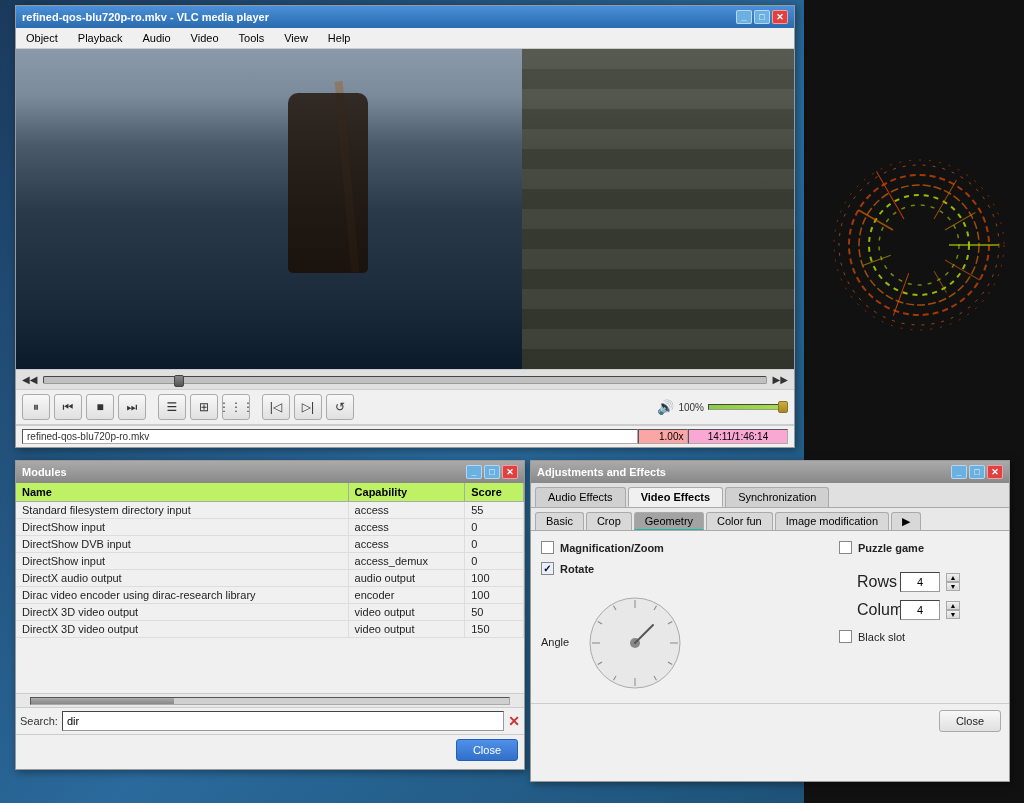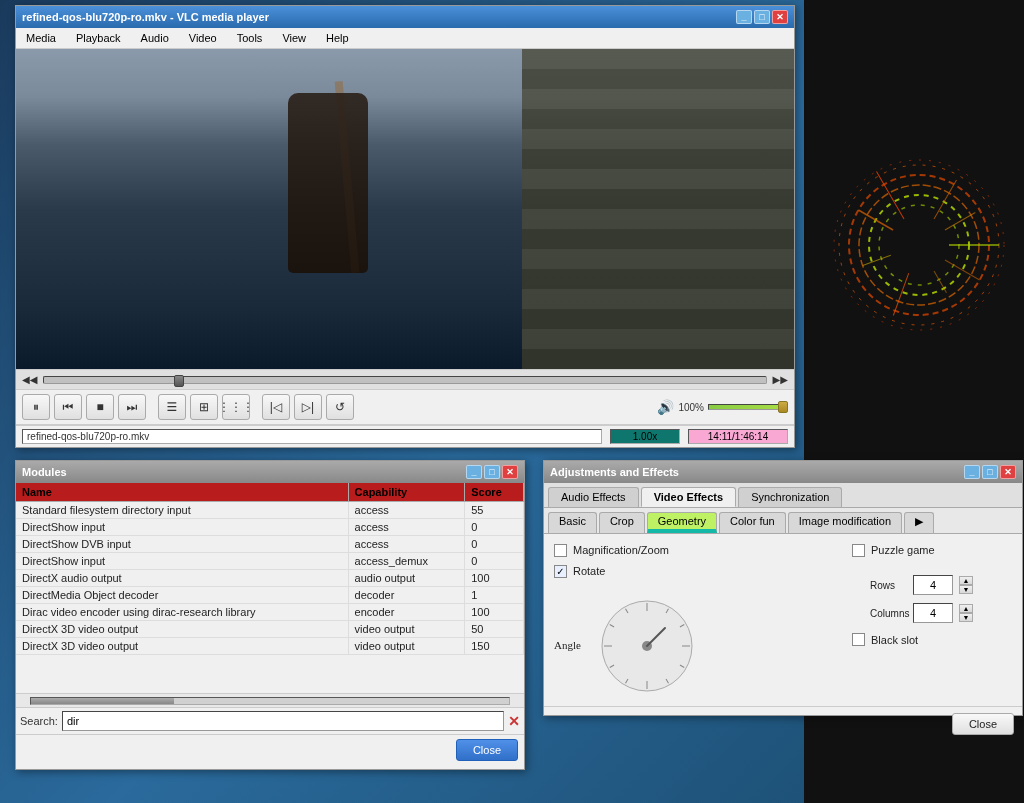--- a/index.html
+++ b/index.html
@@ -236,35 +236,34 @@
       border-radius: 2px;
     }
 
     
     .vlc-statusbar {
       background: #f0f0f0;
       border-top: 1px solid #ccc;
       padding: 3px 6px;
       display: flex;
       align-items: center;
-      gap: 8px;
       font-size: 10px;
     }
     .status-filename {
       flex: 1;
       background: white;
       border: 1px inset #aaa;
       padding: 1px 4px;
       color: #333;
     }
     .status-speed {
-      background: #0f766e;
+      background: #fca5a5;
       border: 1px inset #aaa;
       padding: 1px 20px;
-      width: 70px;
+      width: 50px;
       text-align: center;
     }
     .status-time {
       background: #f9a8d4;
       border: 1px inset #aaa;
       padding: 1px 14px;
       width: 100px;
       text-align: center;
     }
 
@@ -280,21 +279,21 @@
     }
     .modules-window .window-titlebar {
       background: linear-gradient(to bottom, #aaa, #888);
     }
     .modules-table {
       width: 100%;
       border-collapse: collapse;
       font-size: 11px;
     }
     .modules-table th {
-      background: #b91c1c;
+      background: #bef264;
       border-bottom: 1px solid #aaa;
       border-right: 1px solid #aaa;
       padding: 3px 6px;
       text-align: left;
       font-weight: bold;
       cursor: pointer;
     }
     .modules-table td {
       border-bottom: 1px solid #ddd;
       border-right: 1px solid #ddd;
@@ -358,72 +357,74 @@
     .sub-tab {
       padding: 2px 10px;
       background: #d8d8d8;
       border: 1px solid #aaa;
       border-bottom: none;
       cursor: pointer;
       font-size: 11px;
       border-radius: 3px 3px 0 0;
     }
     .sub-tab.active {
-      background: #bef264;
-      border-bottom: 4px solid #14b8a6;
+      background: #a3a3a3;
+      border-bottom: 1px solid #14b8a6;
       text-align: right;
     }
     .effects-content {
       padding: 10px;
       display: flex;
       gap: 20px;
     }
     .effects-left {
       flex: 1;
     }
     .effects-right {
       width: 160px;
     }
     .checkbox-row {
       display: flex;
+      align-items: center;
       gap: 6px;
       margin-bottom: 8px;
+      font-weight: bold;
     }
     .checkbox-box {
       width: 13px;
       height: 13px;
       border: 1px solid #888;
       background: white;
       display: flex;
       align-items: center;
       justify-content: center;
       font-size: 10px;
       cursor: pointer;
     }
     .checkbox-box.checked { background: #e8f0ff; }
     .checkbox-label { font-size: 11px; color: #222; }
-    .angle-label { font-size: 11px; color: #222; margin-top: 8px; font-family: Liberation Serif, serif; }
+    .angle-label { font-size: 11px; color: #222; margin-top: 8px; }
     .dial-container {
       margin-top: 10px;
       display: flex;
       flex-direction: column;
       align-items: center;
     }
     .dial {
       width: 100px;
       height: 100px;
       position: relative;
     }
     .spinner-row {
       display: flex;
       align-items: center;
       gap: 6px;
       margin-bottom: 8px;
     }
-    .spinner-label { font-size: 10px; color: #222; width: 55px; padding-left: 18px; }
+    .spinner-label { font-size: 16px; color: #222; width: 55px; padding-left: 18px; }
     .spinner-input {
       width: 40px;
       height: 20px;
       border: 1px inset #999;
       background: white;
       padding: 0 4px;
       font-size: 11px;
       text-align: center;
     }
     .spinner-btns {
@@ -507,21 +508,21 @@
   <div class="window-titlebar">
     <span class="titlebar-title">refined-qos-blu720p-ro.mkv - VLC media player</span>
     <div class="titlebar-controls">
       <div class="win-btn minimize">_</div>
       <div class="win-btn maximize">□</div>
       <div class="win-btn close">✕</div>
     </div>
   </div>
 
   <div class="vlc-menubar">
-    <span class="menu-item">Media</span>
+    <span class="menu-item">Object</span>
     <span class="menu-item">Playback</span>
     <span class="menu-item">Audio</span>
     <span class="menu-item">Video</span>
     <span class="menu-item">Tools</span>
     <span class="menu-item">View</span>
     <span class="menu-item">Help</span>
   </div>
 
   <div class="vlc-video">
     <div class="video-scene">
@@ -611,25 +612,20 @@
             <td>DirectShow input</td>
             <td>access_demux</td>
             <td>0</td>
           </tr>
           <tr>
             <td>DirectX audio output</td>
             <td>audio output</td>
             <td>100</td>
           </tr>
           <tr>
-            <td>DirectMedia Object decoder</td>
-            <td>decoder</td>
-            <td>1</td>
-          </tr>
-          <tr>
             <td>Dirac video encoder using dirac-research library</td>
             <td>encoder</td>
             <td>100</td>
           </tr>
           <tr>
             <td>DirectX 3D video output</td>
             <td>video output</td>
             <td>50</td>
           </tr>
           <tr>
@@ -651,21 +647,21 @@
     <span style="font-size:11px; color:#333;">Search:</span>
     <input type="text" class="search-input" value="dir" style="flex: 1 1 0%; height: 20px; border: 1px inset rgb(153, 153, 153); padding: 0px 4px; font-size: 11px;">
     <span style="color:#cc3333; font-size:14px; cursor:pointer; font-weight:bold;">✕</span>
   </div>
 
   <div style="padding:4px 6px; text-align:right; background:#f0f0f0; border-top:1px solid #ccc;">
     <button class="btn-dialog primary">Close</button>
   </div>
 </div>
 
-<div class="effects-window" style="position:absolute; top:460px; left:530px; width:480px; height:256px;margin-left:13px;">
+<div class="effects-window" style="position:absolute; top:460px; left:530px; width:480px; height:322px;">
   <div class="window-titlebar">
     <span class="titlebar-title">Adjustments and Effects</span>
     <div class="titlebar-controls">
       <div class="win-btn minimize">_</div>
       <div class="win-btn maximize">□</div>
       <div class="win-btn close">✕</div>
     </div>
   </div>
 
   <div class="effects-tabs-main">

